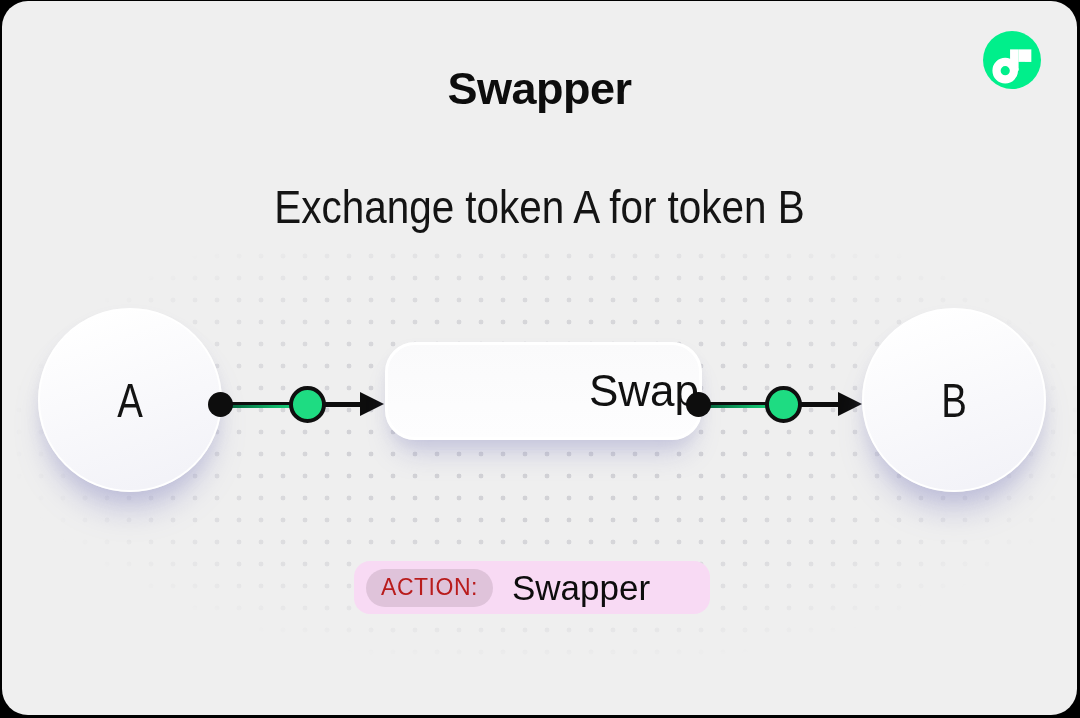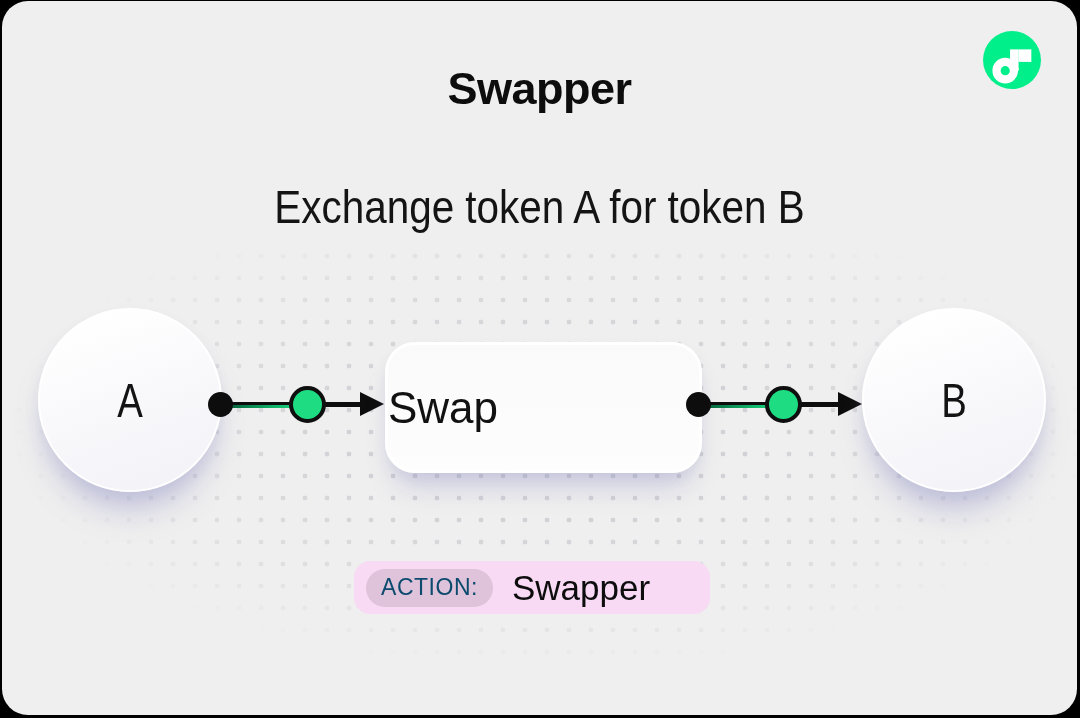--- a/index.html
+++ b/index.html
@@ -36,26 +36,26 @@
     box-shadow:0 26px 30px -8px rgba(124,124,189,.35),0 8px 14px rgba(140,140,190,.12);
     display:flex;align-items:center;justify-content:center;
   }
   .node-letter{
     font-size:48px;color:#141414;display:inline-block;
     transform:scaleX(.8);transform-origin:50% 50%;
   }
   .node-a{left:36px;top:307px;}
   .node-b{left:860px;top:307px;}
   .swap-box{
-    position:absolute;left:383px;top:341px;width:317px;height:131px;
+    position:absolute;left:383px;top:341px;width:317px;height:98px;
     border-radius:30px;box-sizing:border-box;
     background:linear-gradient(180deg,#fafafb 0%,#fdfdfe 100%);
     border:3px solid #fff;
     box-shadow:0 22px 28px -10px rgba(124,124,189,.32),0 6px 12px rgba(140,140,190,.10);
-    display:flex;align-items:center;justify-content:flex-start;
+    display:flex;align-items:center;justify-content:flex-end;
   }
   .swap-label{font-size:44px;color:#111;}
   .edge-line{position:absolute;height:5px;background:#0d0d0d;border-radius:3px;top:401px;}
   .edge-accent{position:absolute;height:3px;top:404px;border-radius:2px;
     background:linear-gradient(90deg,#05603b 0%,#12b86b 60%,#1edc82 100%);}
   .edge-dot{position:absolute;width:25px;height:25px;border-radius:50%;background:#0d0d0d;top:391px;}
   .edge-node{
     position:absolute;width:37px;height:37px;border-radius:50%;top:385px;
     background:#1edc82;border:4.5px solid #0f0f0f;box-sizing:border-box;
   }
@@ -64,21 +64,21 @@
     border-top:12.5px solid transparent;border-bottom:12.5px solid transparent;
     border-left:24px solid #0d0d0d;
   }
   .badge{
     position:absolute;left:352px;top:560px;width:356px;height:53px;border-radius:16px;
     background:#f8daf4;display:flex;align-items:center;
   }
   .badge-label{
     margin-left:12px;width:127px;height:38px;border-radius:19px;background:#dfc3da;
     display:flex;align-items:center;justify-content:center;
-    font-size:23px;font-weight:500;color:#0c4a6e;letter-spacing:.5px;
+    font-size:23px;font-weight:500;color:#b91c1c;letter-spacing:.5px;
   }
   .badge-value{margin-left:19px;font-size:35px;color:#0d0d0d;}
 </style>
 </head>
 <body>
 
 <div class="card">
   <div class="dots"></div>
 
   <div class="title">Swapper</div>

